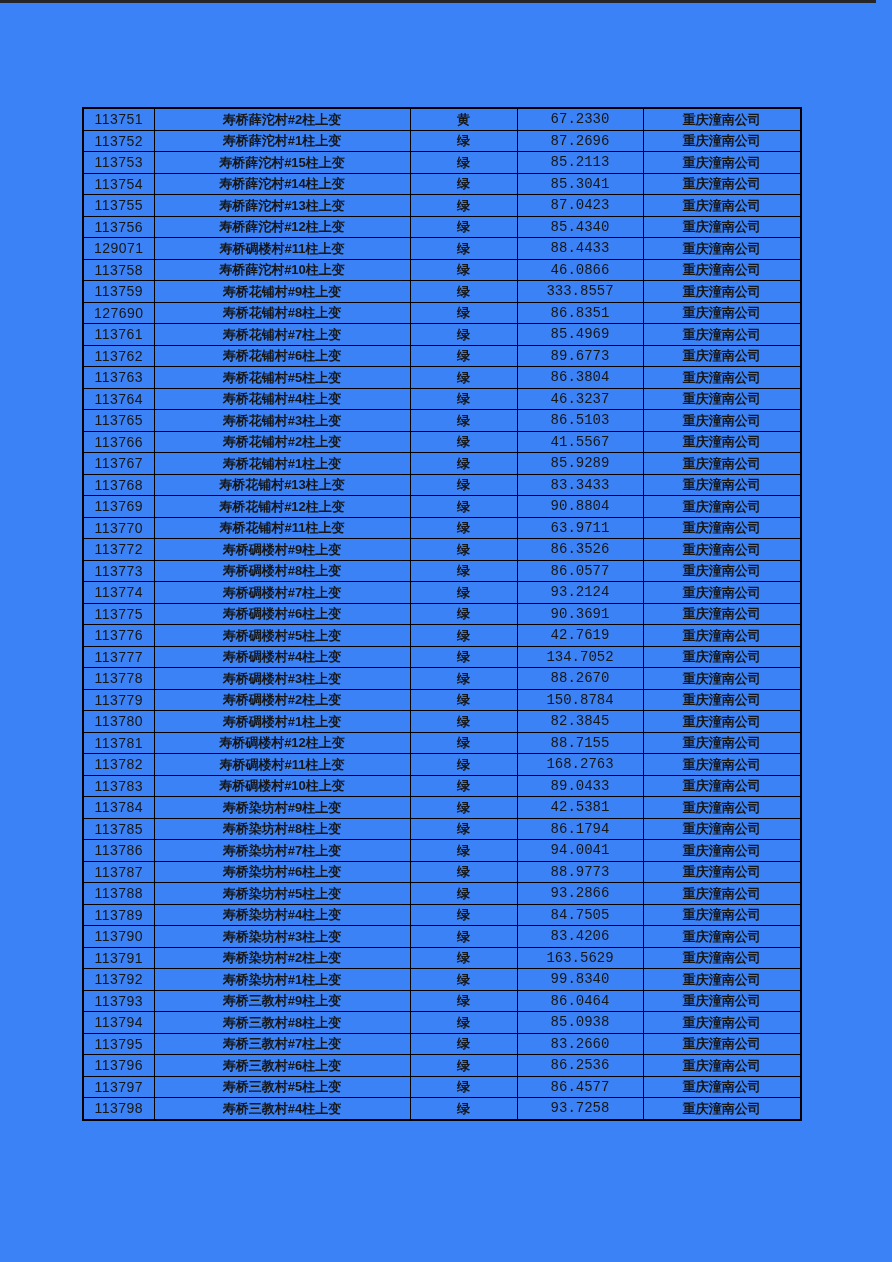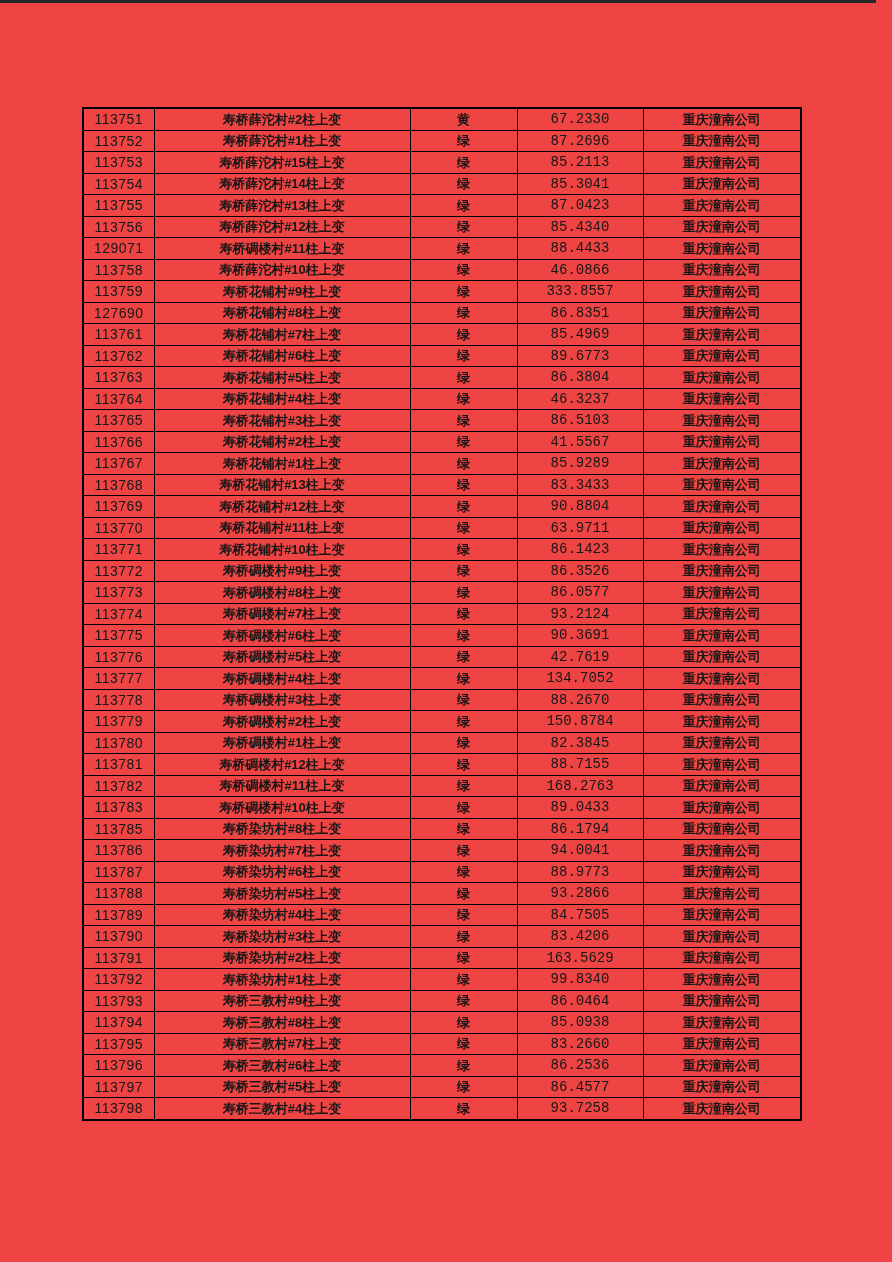--- a/index.html
+++ b/index.html
@@ -3,21 +3,21 @@
 <meta charset="utf-8">
 <style>
   html, body { margin: 0; padding: 0; }
   body {
     width: 892px; height: 1262px;
     background: #ffffff;
     position: relative;
     overflow: hidden;
     font-family: "Liberation Sans", "DejaVu Sans", sans-serif;
   }
-  .page { position: absolute; inset: 0; background: #ef4444; padding-left: 8px; }
+  .page { position: absolute; inset: 0; background: #3b82f6; padding-left: 8px; }
   .top-line {
     position: absolute; top: 0; left: 0;
     width: 876px; height: 3px;
     background: #262626;
   }
   .table-wrap { position: absolute; left: 82px; top: 107px; }
   table.data-table {
     border-collapse: collapse;
     table-layout: fixed;
     width: 718px;
@@ -208,27 +208,20 @@
   </tr>
 
   <tr>
     <td class="col-id">113770</td>
     <td class="col-name">寿桥花铺村#11柱上变</td>
     <td class="col-status">绿</td>
     <td class="col-value">63.9711</td>
     <td class="col-company">重庆潼南公司</td>
   </tr>
 
-  <tr>
-    <td class="col-id">113771</td>
-    <td class="col-name">寿桥花铺村#10柱上变</td>
-    <td class="col-status">绿</td>
-    <td class="col-value">86.1423</td>
-    <td class="col-company">重庆潼南公司</td>
-  </tr>
 
   <tr>
     <td class="col-id">113772</td>
     <td class="col-name">寿桥碉楼村#9柱上变</td>
     <td class="col-status">绿</td>
     <td class="col-value">86.3526</td>
     <td class="col-company">重庆潼南公司</td>
   </tr>
 
   <tr>
@@ -312,20 +305,27 @@
   </tr>
 
   <tr>
     <td class="col-id">113783</td>
     <td class="col-name">寿桥碉楼村#10柱上变</td>
     <td class="col-status">绿</td>
     <td class="col-value">89.0433</td>
     <td class="col-company">重庆潼南公司</td>
   </tr>
 
+  <tr>
+    <td class="col-id">113784</td>
+    <td class="col-name">寿桥染坊村#9柱上变</td>
+    <td class="col-status">绿</td>
+    <td class="col-value">42.5381</td>
+    <td class="col-company">重庆潼南公司</td>
+  </tr>
 
   <tr>
     <td class="col-id">113785</td>
     <td class="col-name">寿桥染坊村#8柱上变</td>
     <td class="col-status">绿</td>
     <td class="col-value">86.1794</td>
     <td class="col-company">重庆潼南公司</td>
   </tr>
 
   <tr>

